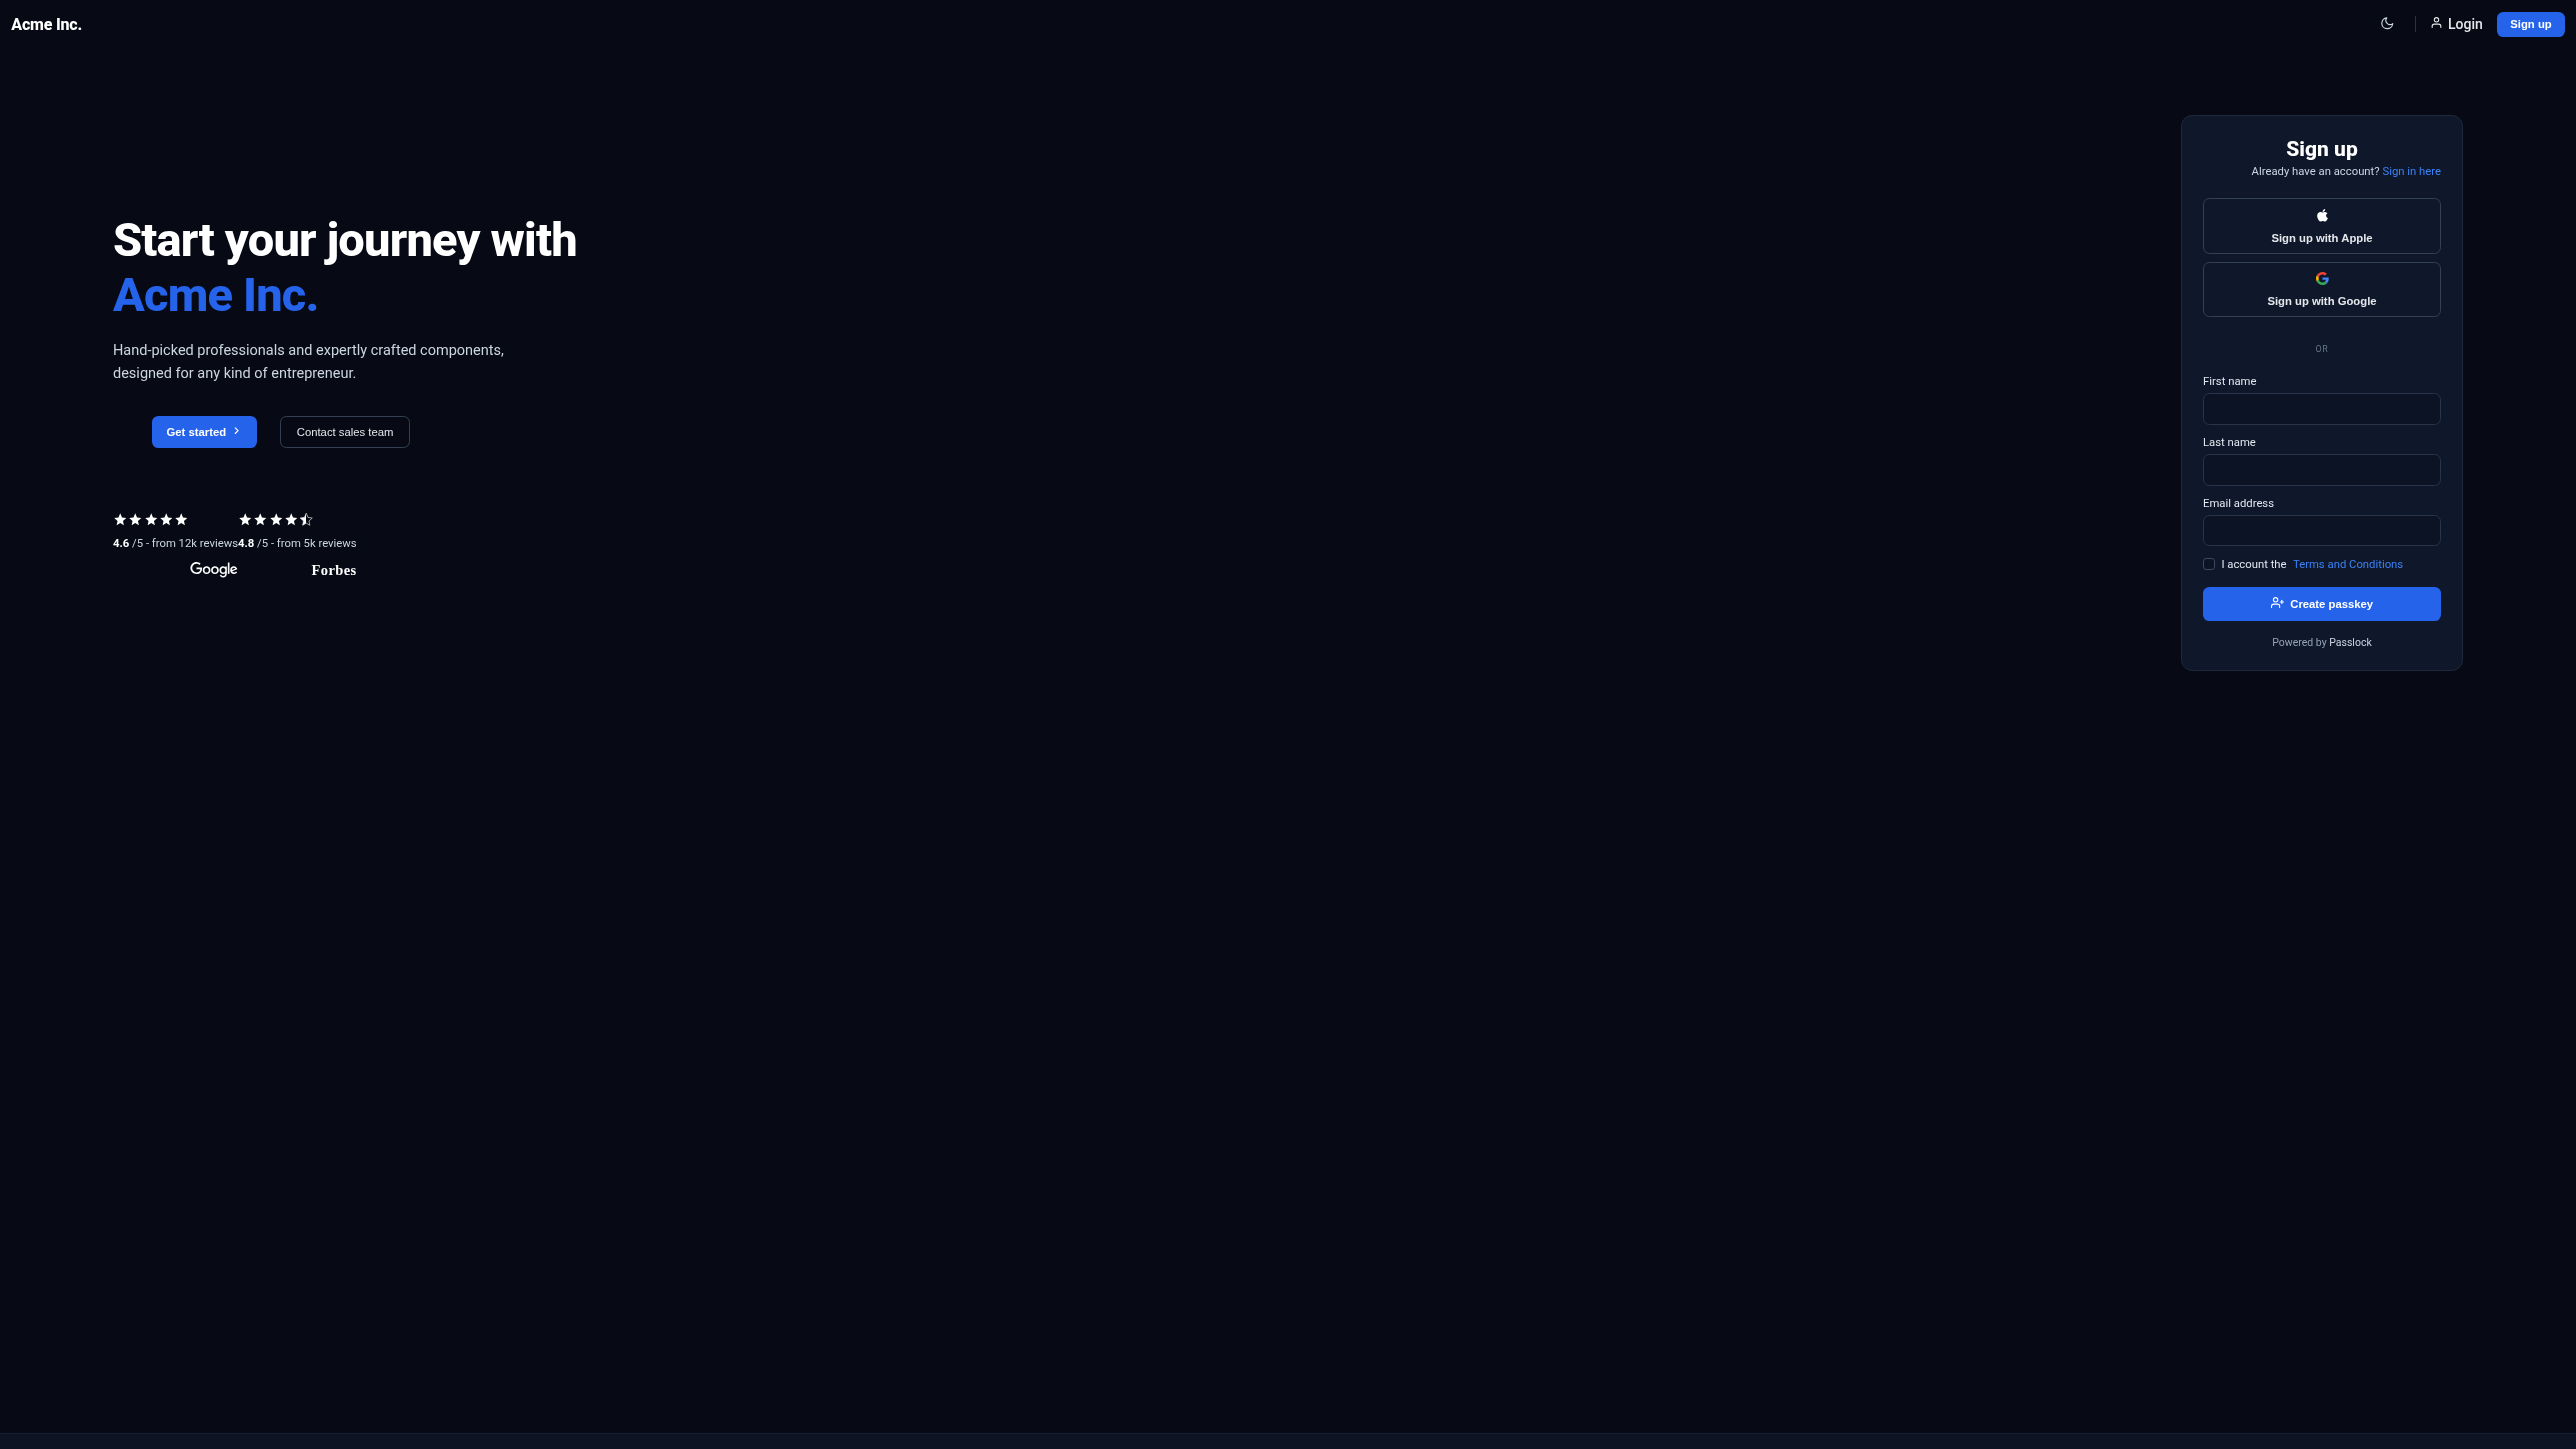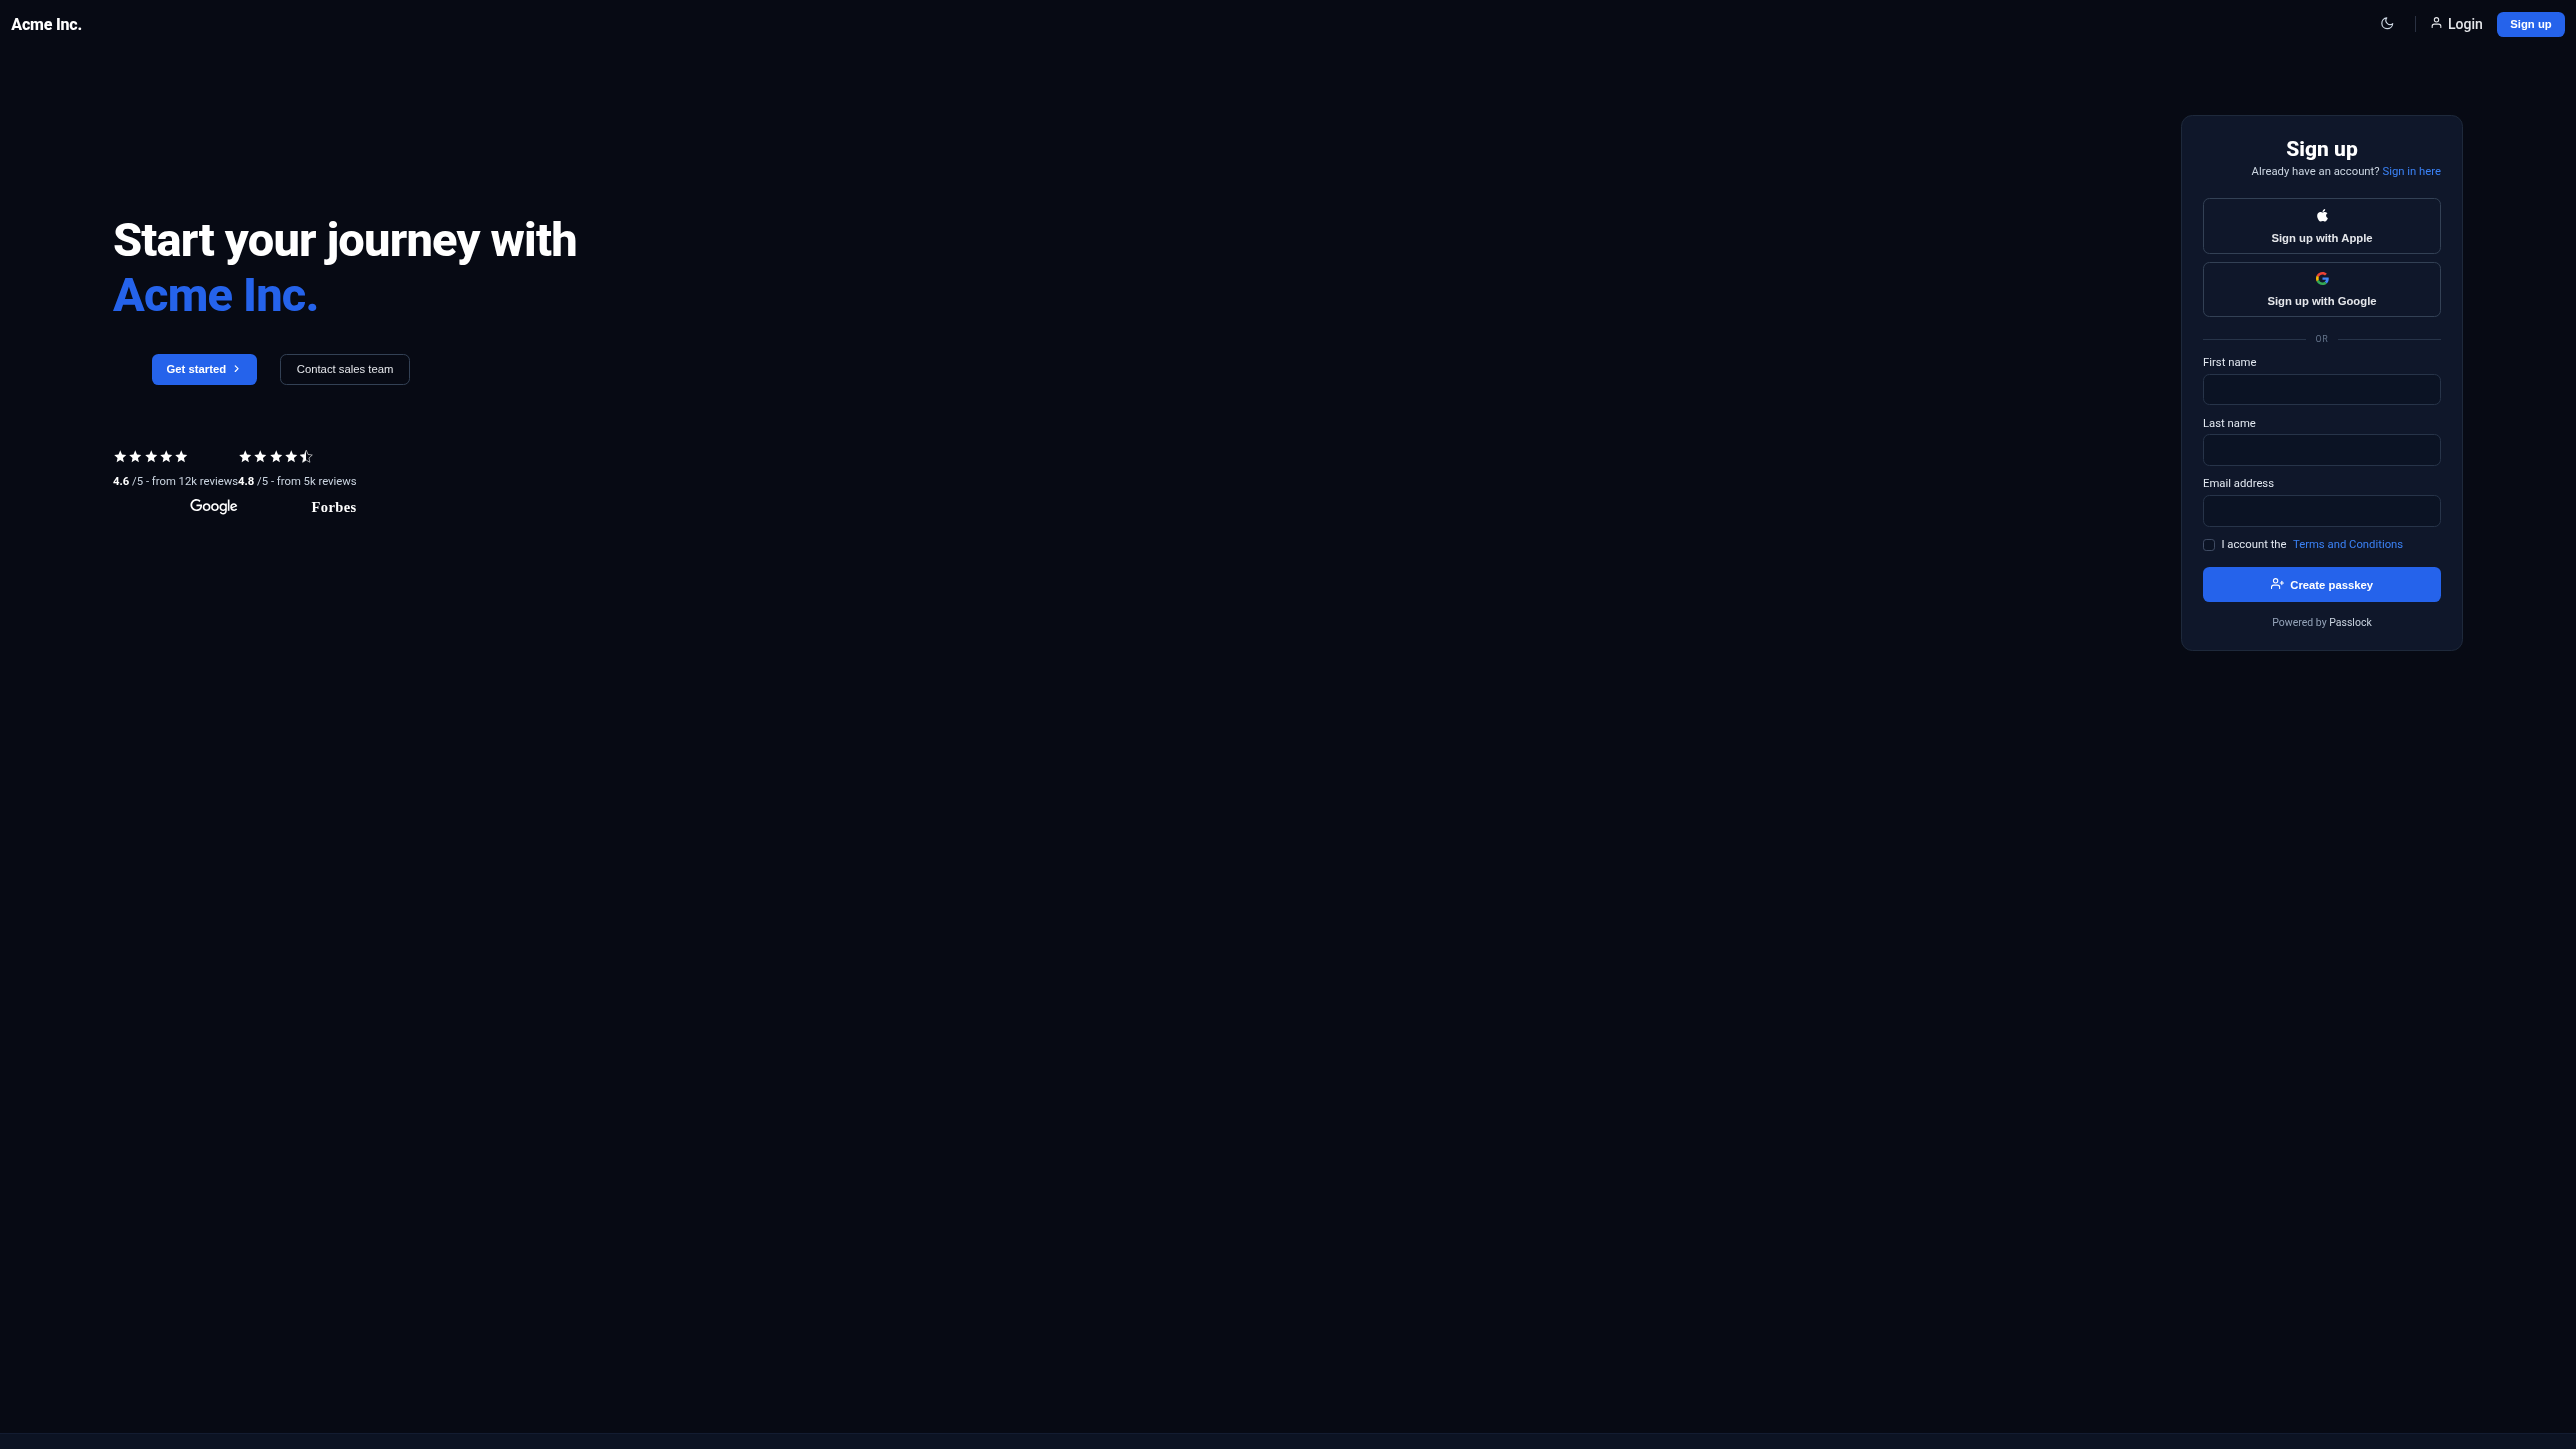--- a/index.html
+++ b/index.html
@@ -155,20 +155,21 @@
     padding: 8.9px 11.3px;
     border-radius: 6.4px;
     display: flex; align-items: center; justify-content: center; gap: 8px;
     cursor: pointer;
     flex-direction: column;
   }
 
   .or-sep {
     display: flex; align-items: center; gap: 9.7px;
     margin: 17.7px 0 11.3px;
+    flex-direction: column;
   }
   .or-sep .line { flex:1; height:0.8px; background:#273449; }
   .or-sep .lbl { font-size: 8.9px; letter-spacing: 0.8px; color:#64748b; }
 
   .field-group { margin-bottom: 11.3px; }
   .field-label {
     font-size: 11.3px; color: #e2e8f0;
     display: block; margin-bottom: 4.8px;
   }
   .field-input {
@@ -252,20 +253,21 @@
     <button class="signup-btn">Sign up</button>
   </div>
 </header>
 
 <div class="main-wrap">
 
   <div class="left">
     <h1 class="hero-title">
       <span>Start your journey with </span><span class="accent">Acme Inc.</span>
     </h1>
+    <p class="hero-sub">Hand-picked professionals and expertly crafted components, designed for any kind of entrepreneur.</p>
 
     <div class="cta-row">
       <button class="primary-btn">
         <span>Get started</span>
         <span>
           <svg width="11.3" height="11.3" viewBox="0 0 24 24" fill="none" stroke="currentColor" stroke-width="2.5" stroke-linecap="round" stroke-linejoin="round">
               <polyline points="9 18 15 12 9 6"></polyline>
             </svg>
         </span>
       </button>

